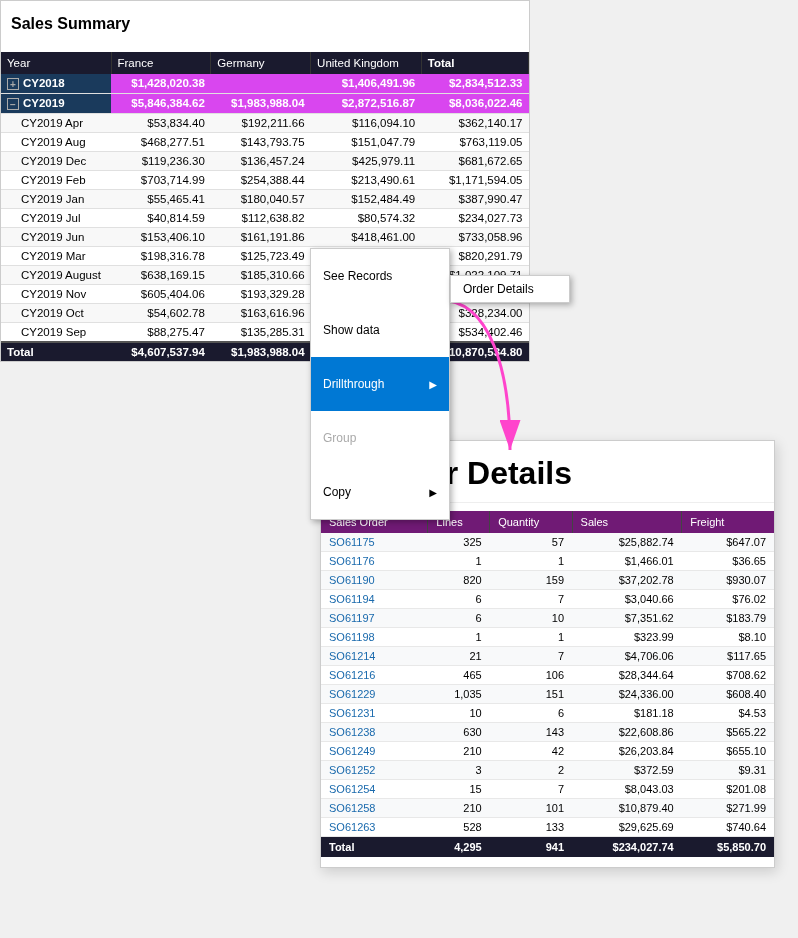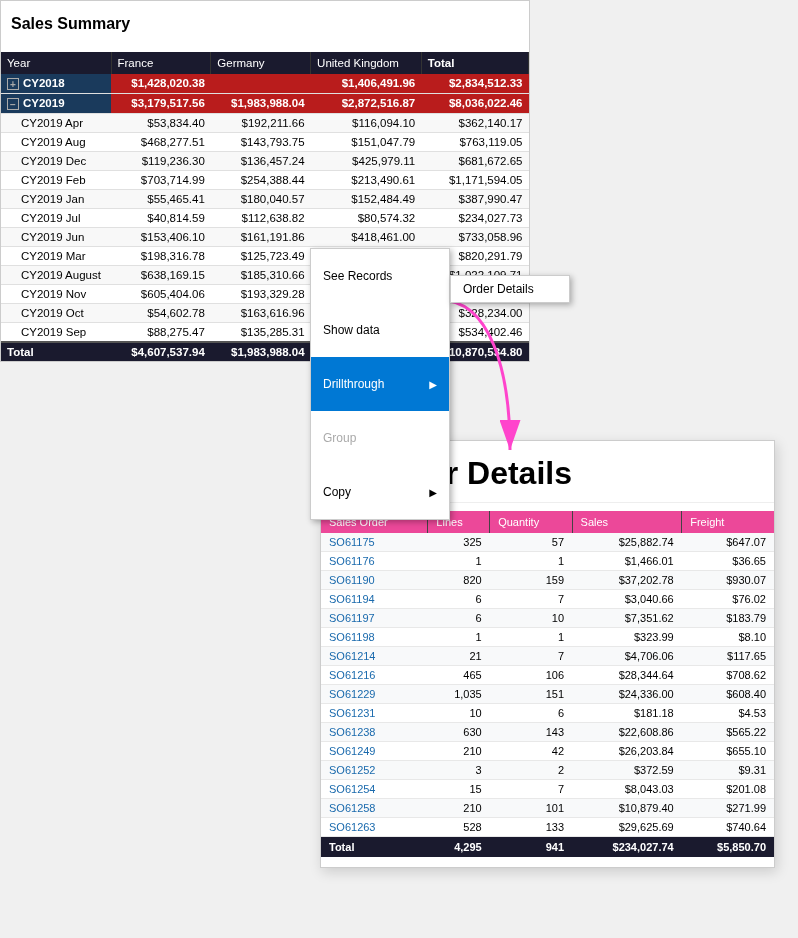--- a/index.html
+++ b/index.html
@@ -92,21 +92,21 @@
       background: #1a3a5c !important;
     }
 
     .row-cy2019 {
       background: #1a3a5c !important;
     }
 
     .row-cy2018 td,
     .row-cy2019 td {
       color: #fff;
-      background: #b91c1c;
+      background: #d946ef;
       font-weight: bold;
     }
 
     .expand-icon {
       display: inline-block;
       width: 12px;
       height: 12px;
       border: 1px solid #aaa;
       text-align: center;
       line-height: 11px;
@@ -220,21 +220,21 @@
     }
 
     .order-details-table {
       width: 100%;
       border-collapse: collapse;
       font-size: 11px;
       margin-top: 8px;
     }
 
     .order-details-table thead tr {
-      background: #ec4899;
+      background: #701a75;
       color: #fff;
       border-radius: 11px;
     }
 
     .order-details-table thead th {
       padding: 5px 8px;
       text-align: left;
       font-weight: normal;
       border-right: 1px solid #444;
     }
@@ -300,21 +300,21 @@
         </td>
         <td>$1,428,020.38</td>
         <td></td>
         <td>$1,406,491.96</td>
         <td>$2,834,512.33</td>
       </tr>
         <tr class="row-cy2019">
         <td>
           <span class="expand-icon">−</span>CY2019
         </td>
-        <td>$3,179,517.56</td>
+        <td>$5,846,384.62</td>
         <td>$1,983,988.04</td>
         <td>$2,872,516.87</td>
         <td>$8,036,022.46</td>
       </tr>
         <tr>
         <td class="indent">CY2019 Apr</td>
         <td>$53,834.40</td>
         <td>$192,211.66</td>
         <td>$116,094.10</td>
         <td>$362,140.17</td>

